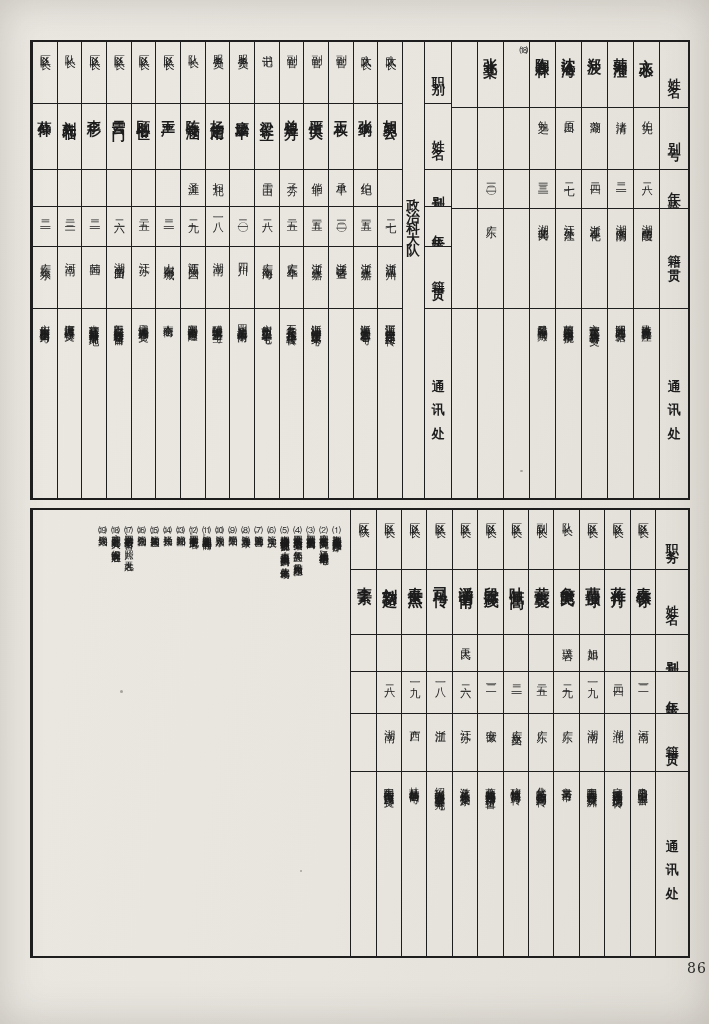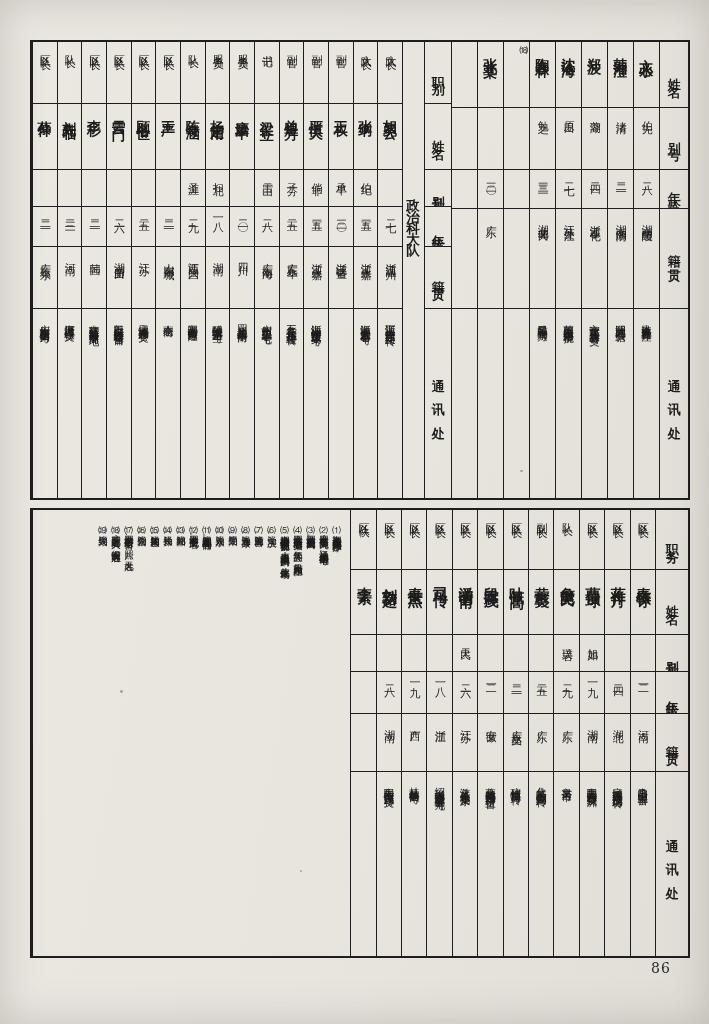--- a/index.html
+++ b/index.html
@@ -39,21 +39,21 @@
   .w-unit{width:22px;flex:none}
   .w-lcol{flex:1}
   .w-bhdr{width:33px;flex:none}
   .w-bcol{width:25.4px;flex:none}
   .notescell{flex:1;border-left:1px solid #1e1e1e;box-sizing:border-box;
              display:flex;flex-direction:row-reverse;justify-content:flex-start;
              padding:9px 5px 0 0}
   .note{width:13px;flex:none}
   .notetext{font-size:9.5px;letter-spacing:0.5px;line-height:1.02}
   .notenum{font-size:8.5px;text-orientation:upright}
-  .pagenum{position:absolute;left:651px;top:960px;font-size:14px;letter-spacing:1px;color:#2a2a2a}
+  .pagenum{position:absolute;left:687px;top:960px;font-size:14px;letter-spacing:1px;color:#2a2a2a}
   .speck{position:absolute;background:rgba(40,38,34,.35);border-radius:50%}
 </style>
 </head>
 <body>
 
 <div class="page">
 
   <div class="rtable" style="left:30px;top:40px;width:660px;height:460px">
 
     <div class="col w-hdr">

